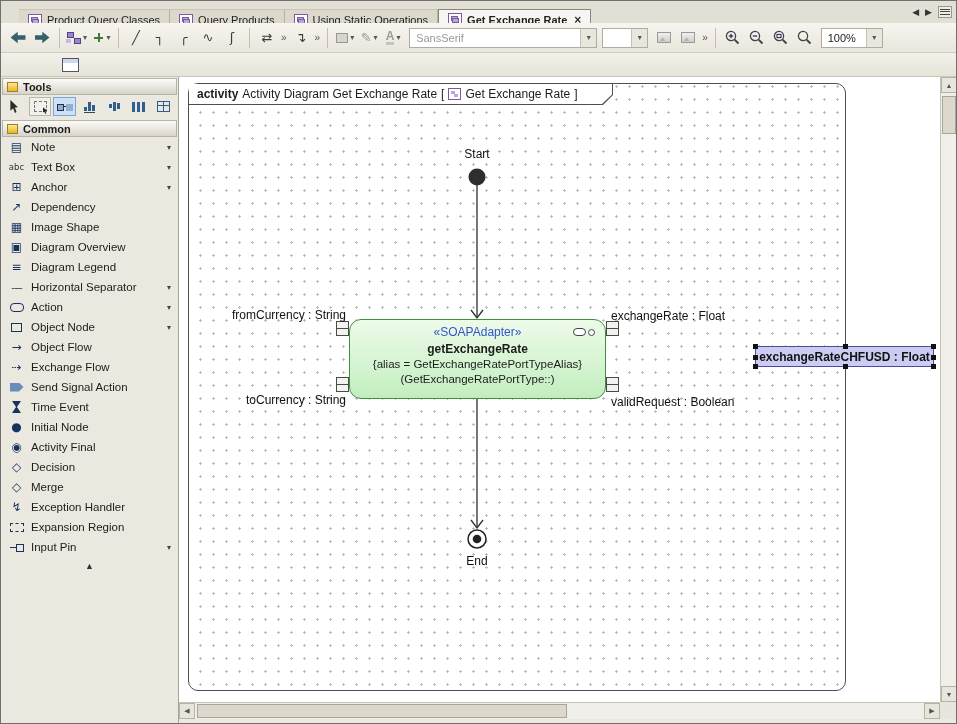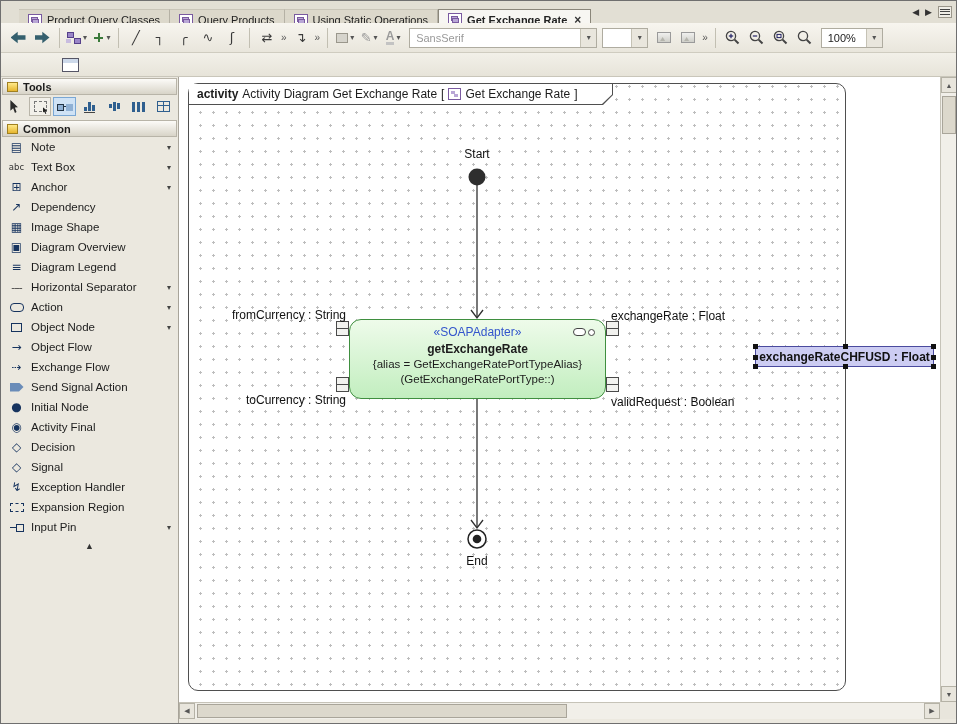--- a/index.html
+++ b/index.html
@@ -364,34 +364,40 @@
       <span class="icon">⇢</span>
       <span class="lbl">Exchange Flow</span>
     </div>
     <div class="pal-item">
       <span class="icon">
           <span class="i-send"></span>
         </span>
       <span class="lbl">Send Signal Action</span>
     </div>
     <div class="pal-item">
+      <span class="icon">
+          <span class="i-time"></span>
+        </span>
+      <span class="lbl">Time Event</span>
+    </div>
+    <div class="pal-item">
       <span class="icon">●</span>
       <span class="lbl">Initial Node</span>
     </div>
     <div class="pal-item">
       <span class="icon">◉</span>
       <span class="lbl">Activity Final</span>
     </div>
     <div class="pal-item">
       <span class="icon">◇</span>
       <span class="lbl">Decision</span>
     </div>
     <div class="pal-item">
       <span class="icon">◇</span>
-      <span class="lbl">Signal</span>
+      <span class="lbl">Merge</span>
     </div>
     <div class="pal-item">
       <span class="icon">↯</span>
       <span class="lbl">Exception Handler</span>
     </div>
     <div class="pal-item">
       <span class="icon">
           <span class="i-expansion"></span>
         </span>
       <span class="lbl">Expansion Region</span>

